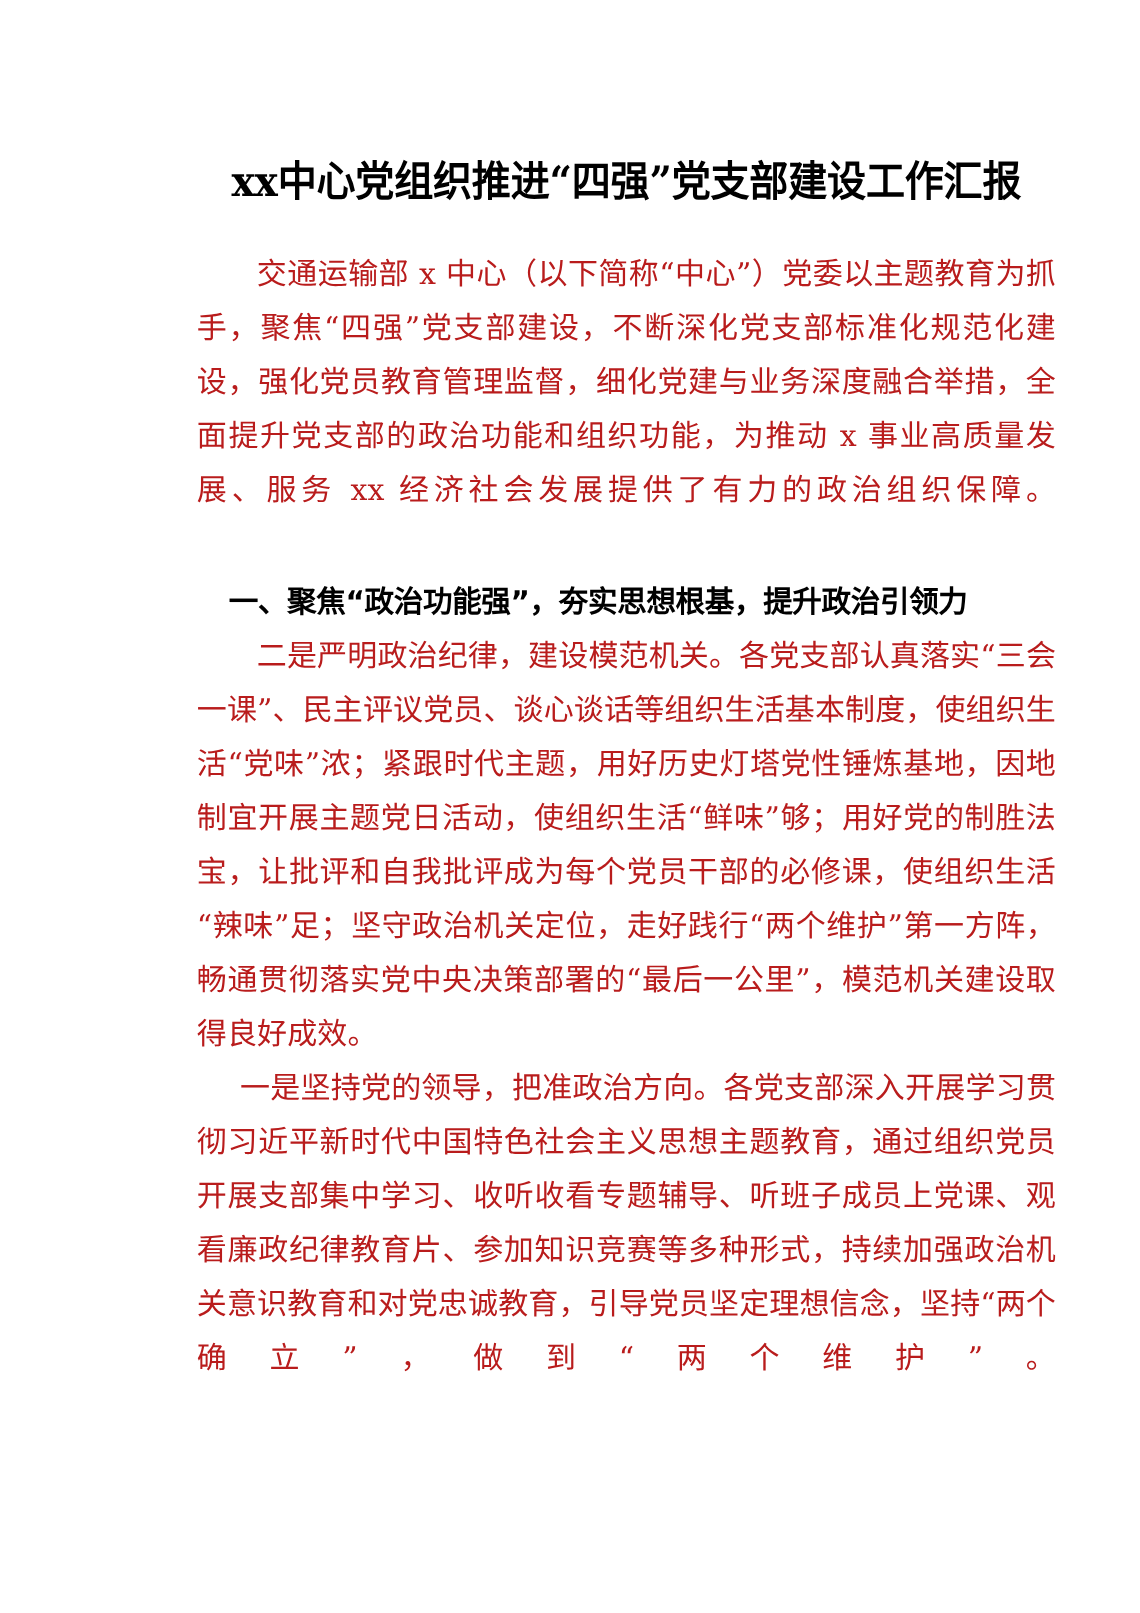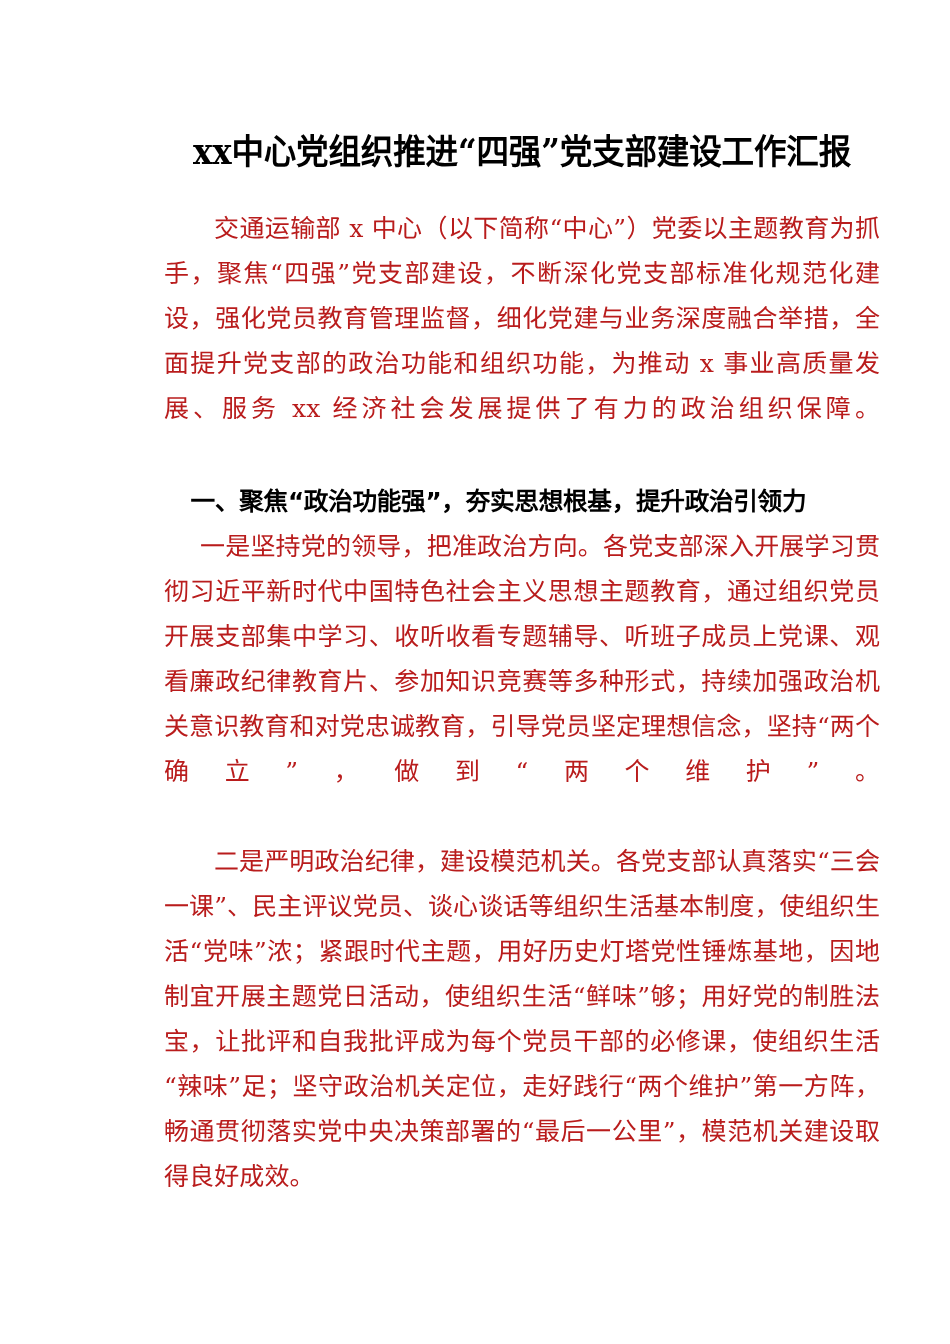--- a/index.html
+++ b/index.html
@@ -97,18 +97,18 @@
 
 <div class="page">
   <div class="doc-body">
 
     <h1 class="doc-title" id="title-el">xx中心党组织推进“四强”党支部建设工作汇报</h1>
 
     <p class="para lead">交通运输部 x 中心（以下简称“中心”）党委以主题教育为抓手，聚焦“四强”党支部建设，不断深化党支部标准化规范化建设，强化党员教育管理监督，细化党建与业务深度融合举措，全面提升党支部的政治功能和组织功能，为推动 x 事业高质量发展、服务 xx 经济社会发展提供了有力的政治组织保障。</p>
 
     <p class="section-heading">一、聚焦“政治功能强”，夯实思想根基，提升政治引领力</p>
 
+    <p class="para last">二是严明政治纪律，建设模范机关。各党支部认真落实“三会一课”、民主评议党员、谈心谈话等组织生活基本制度，使组织生活“党味”浓；紧跟时代主题，用好历史灯塔党性锤炼基地，因地制宜开展主题党日活动，使组织生活“鲜味”够；用好党的制胜法宝，让批评和自我批评成为每个党员干部的必修课，使组织生活“辣味”足；坚守政治机关定位，走好践行“两个维护”第一方阵，畅通贯彻落实党中央决策部署的“最后一公里”，模范机关建设取得良好成效。</p>
+
     <p class="para tight">一是坚持党的领导，把准政治方向。各党支部深入开展学习贯彻习近平新时代中国特色社会主义思想主题教育，通过组织党员开展支部集中学习、收听收看专题辅导、听班子成员上党课、观看廉政纪律教育片、参加知识竞赛等多种形式，持续加强政治机关意识教育和对党忠诚教育，引导党员坚定理想信念，坚持“两个确立”，做到“两个维护”。</p>
-
-    <p class="para last">二是严明政治纪律，建设模范机关。各党支部认真落实“三会一课”、民主评议党员、谈心谈话等组织生活基本制度，使组织生活“党味”浓；紧跟时代主题，用好历史灯塔党性锤炼基地，因地制宜开展主题党日活动，使组织生活“鲜味”够；用好党的制胜法宝，让批评和自我批评成为每个党员干部的必修课，使组织生活“辣味”足；坚守政治机关定位，走好践行“两个维护”第一方阵，畅通贯彻落实党中央决策部署的“最后一公里”，模范机关建设取得良好成效。</p>
 
   </div>
 </div>
 
 </body></html>

